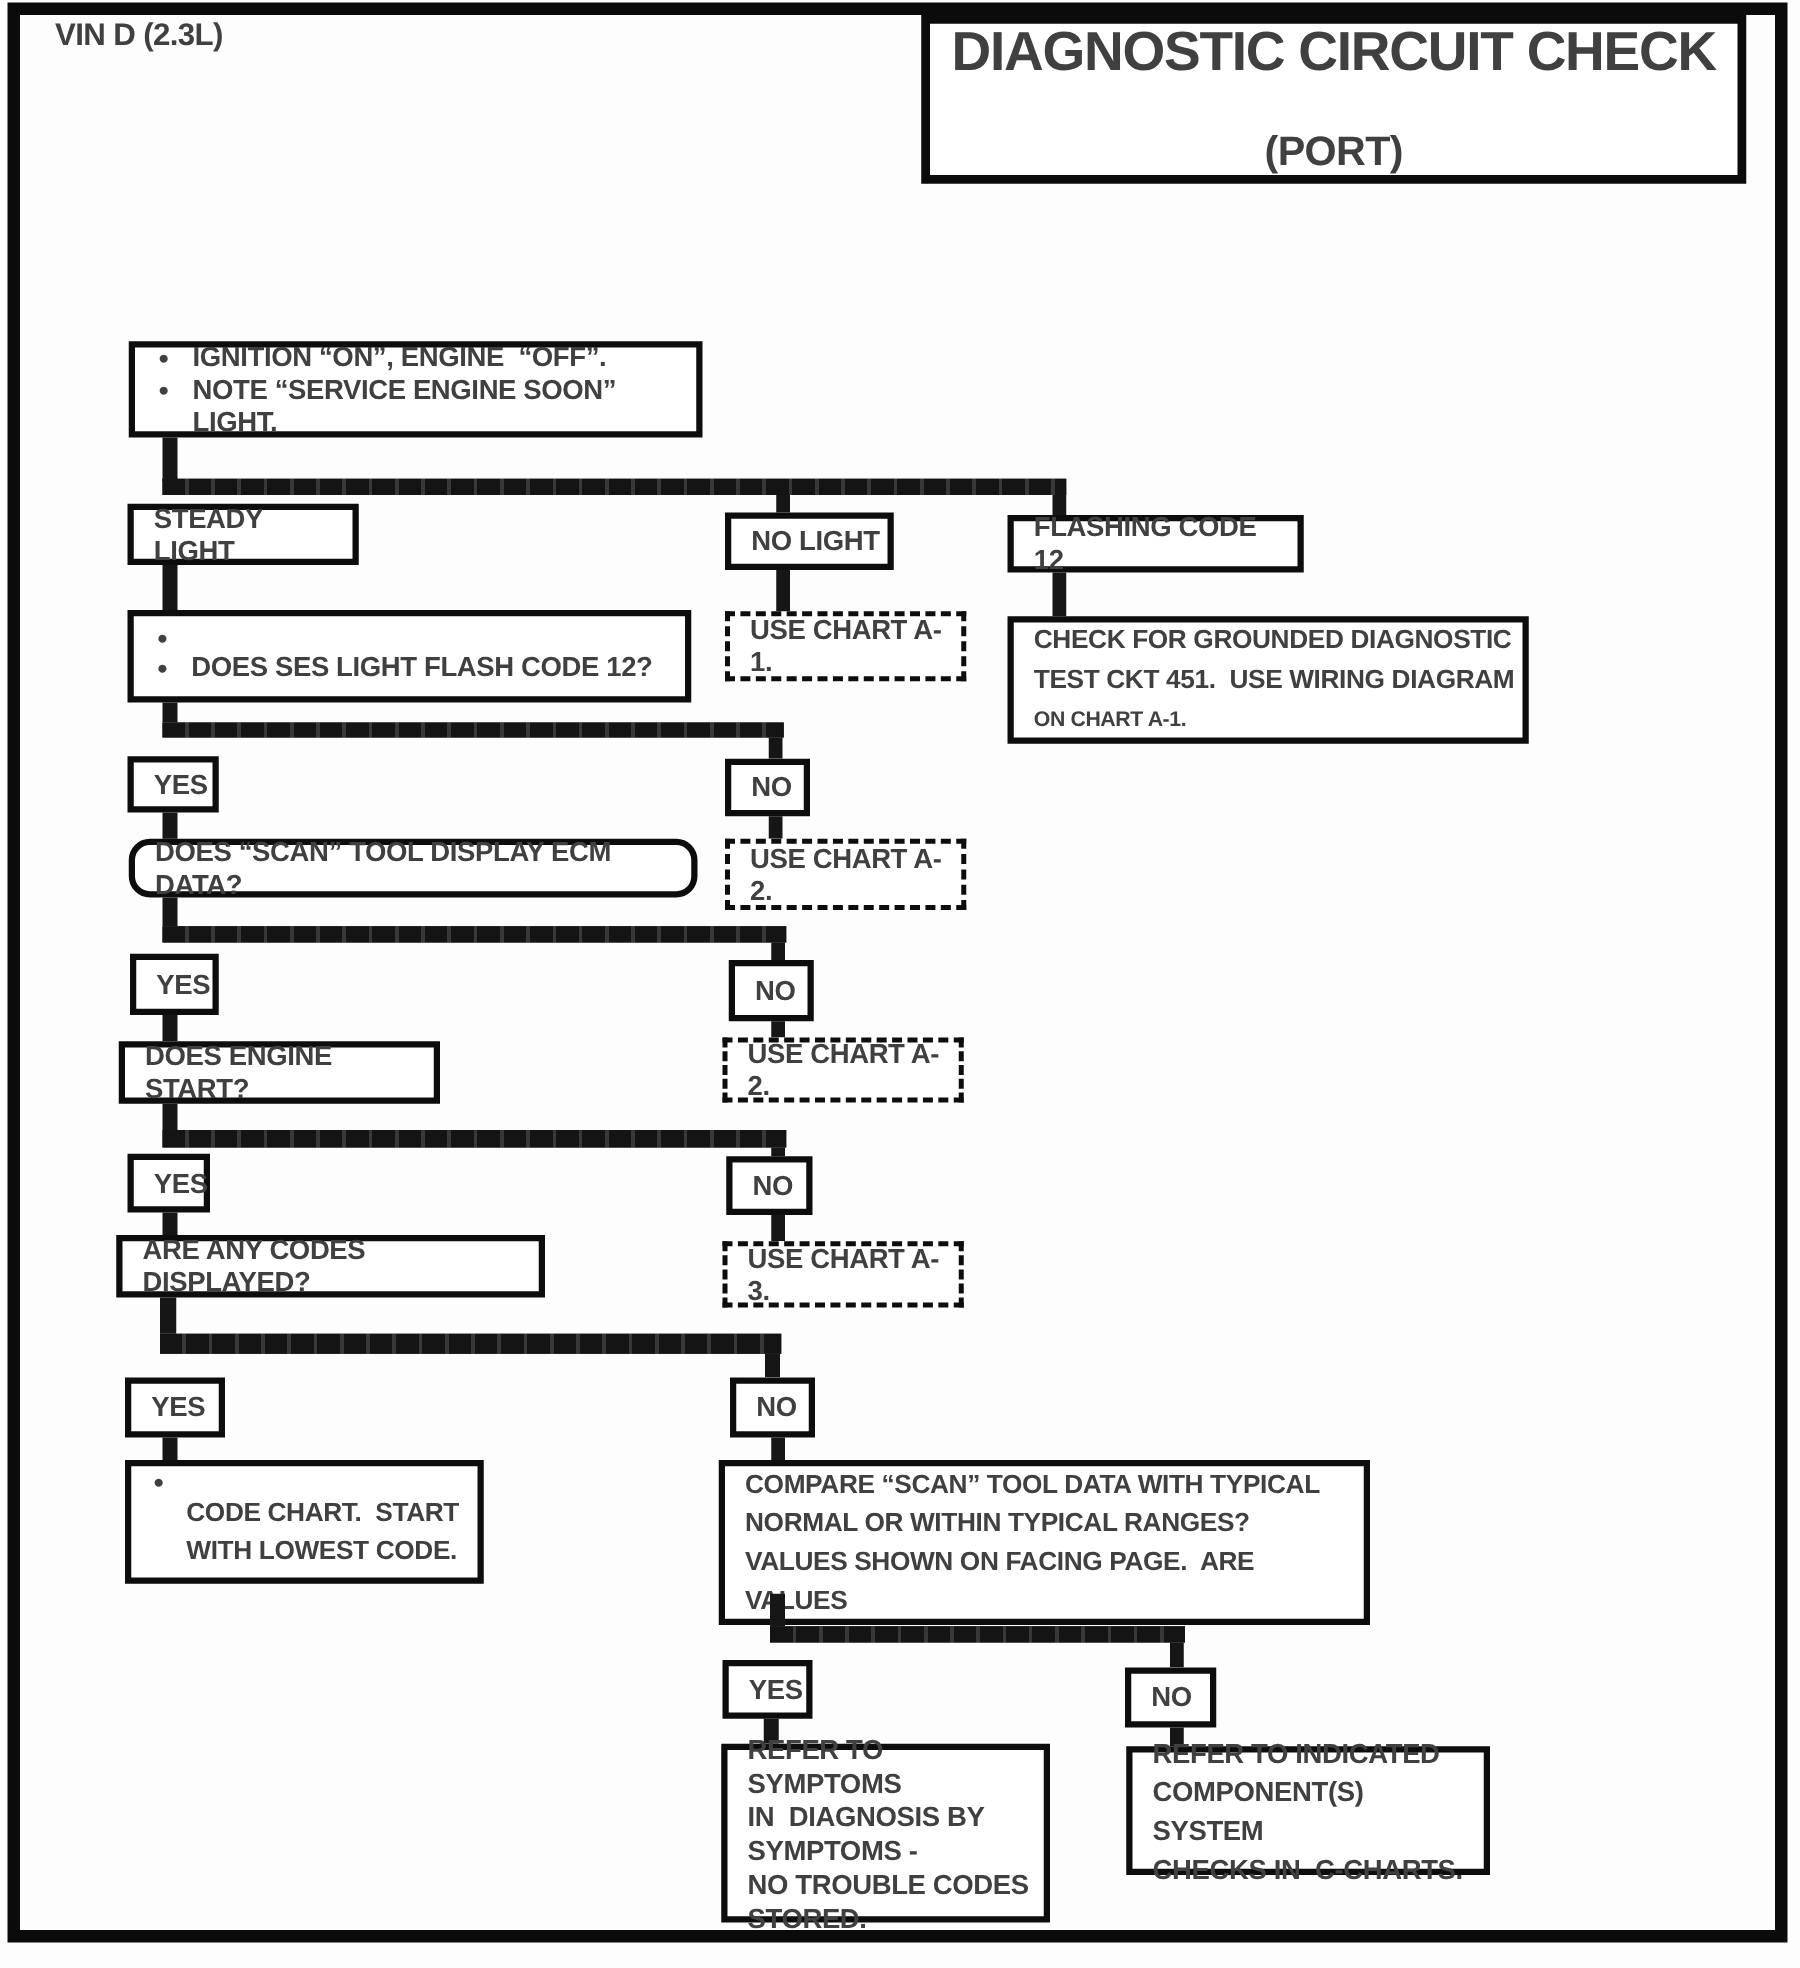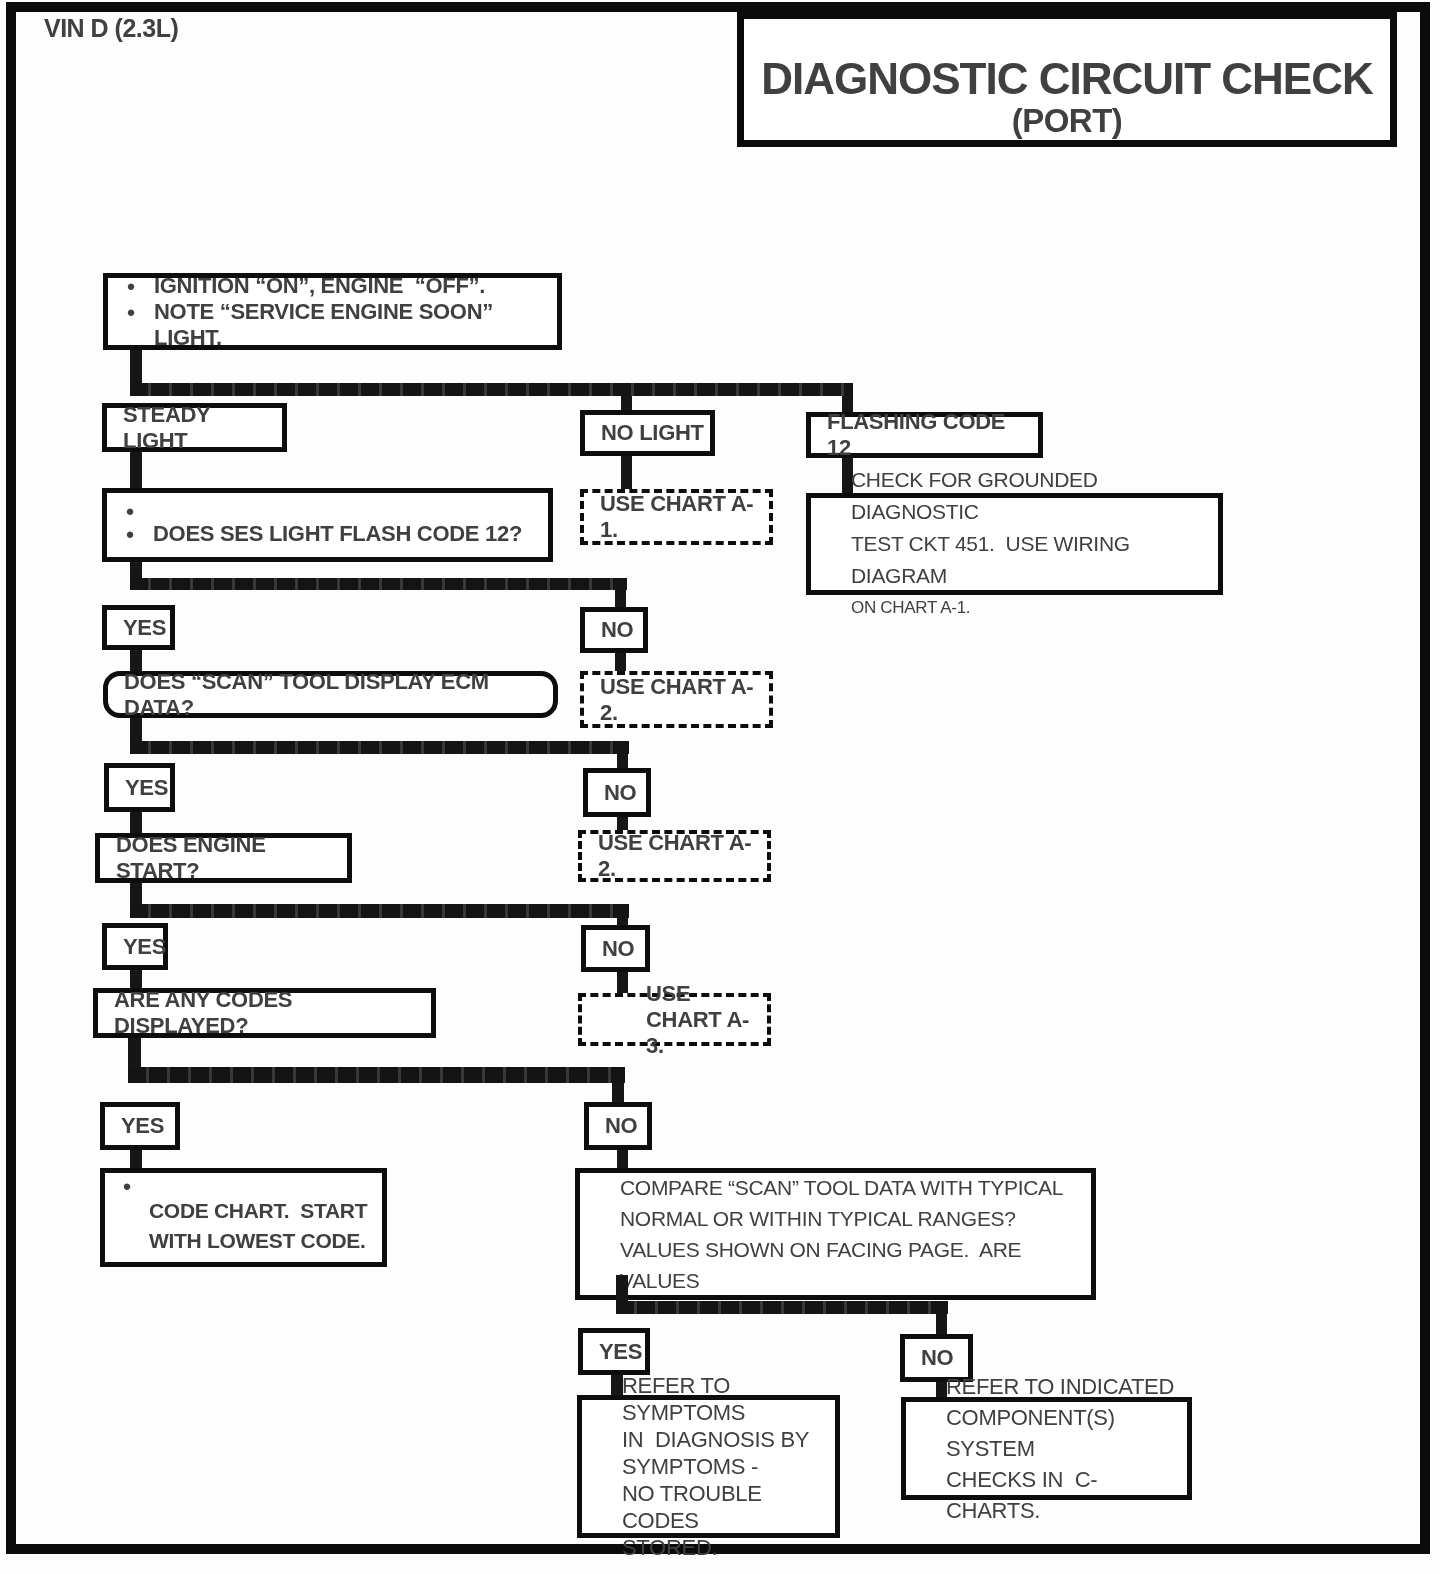--- a/index.html
+++ b/index.html
@@ -24,42 +24,42 @@
     left: 44px; top: 14px;
     font-size: 25px; font-weight: 700; letter-spacing: -0.5px;
   }
   .titlebox {
     position: absolute;
     left: 737px; top: 12px;
     width: 660px; height: 135px;
     border: 7px solid #0b0b0b;
     background: #fff;
     display: flex; flex-direction: column;
-    align-items: center; justify-content: flex-end;
+    align-items: center; justify-content: space-between;
   }
   .title-main { font-size: 44px; font-weight: 700; letter-spacing: -1px; line-height: 1.05; }
   .title-sub  { font-size: 33px; font-weight: 700; letter-spacing: -0.5px; }
   .box {
     position: absolute;
     border: 5px solid #0d0d0d;
     background: #fff;
     display: flex; flex-direction: column; justify-content: center;
     font-weight: 700;
   }
   .box.dashed { border: 4px dashed #0d0d0d; }
   .box.center { align-items: flex-start; }
   .lbl { font-size: 22px; font-weight: 700; letter-spacing: -0.3px; white-space: pre-wrap; }
   .pad { padding-left: 16px; padding-right: 6px; }
   .brow { display: flex; align-items: baseline; }
   .bull {
     width: 46px; text-align: center; font-size: 15px; flex: 0 0 46px;
     transform: translateY(-2px);
   }
   .btxt { font-size: 22px; font-weight: 700; letter-spacing: -0.3px; white-space: pre-wrap; }
-  .line { white-space: pre-wrap; font-weight: 400; letter-spacing: -0.3px; margin-left: 24px; }
+  .line { white-space: pre-wrap; font-weight: 700; letter-spacing: -0.3px; }
   .conn { position: absolute; background: #161616; }
   .hbar {
     position: absolute;
     background: #1b1b1b;
     background-image: repeating-linear-gradient(90deg, #141414 0 18px, #383838 18px 21px);
   }
 </style>
 </head>
 <body>
 
@@ -176,21 +176,21 @@
   <div class="box center" style="left:581px;top:925px;width:69px;height:47px;">
     <span class="lbl pad">NO</span>
   </div>
 
   <div class="conn" style="left:130px;top:970px;width:12px;height:18px;"></div>
   <div class="conn" style="left:617px;top:972px;width:11px;height:21px;"></div>
 
   <div class="box center" style="left:93px;top:988px;width:343px;height:50px;">
     <span class="lbl pad">ARE ANY CODES DISPLAYED?</span>
   </div>
-  <div class="box dashed center" style="left:578px;top:993px;width:193px;height:53px;padding-left:48px;">
+  <div class="box dashed center" style="left:578px;top:993px;width:193px;height:53px;">
     <span class="lbl pad">USE CHART A-3.</span>
   </div>
 
   <div class="conn" style="left:128px;top:1038px;width:13px;height:29px;"></div>
   <div class="hbar" style="left:128px;top:1067px;width:497px;height:16px;"></div>
   <div class="conn" style="left:612px;top:1083px;width:12px;height:19px;"></div>
 
   <div class="box center" style="left:100px;top:1102px;width:80px;height:48px;">
     <span class="lbl pad">YES</span>
   </div>

